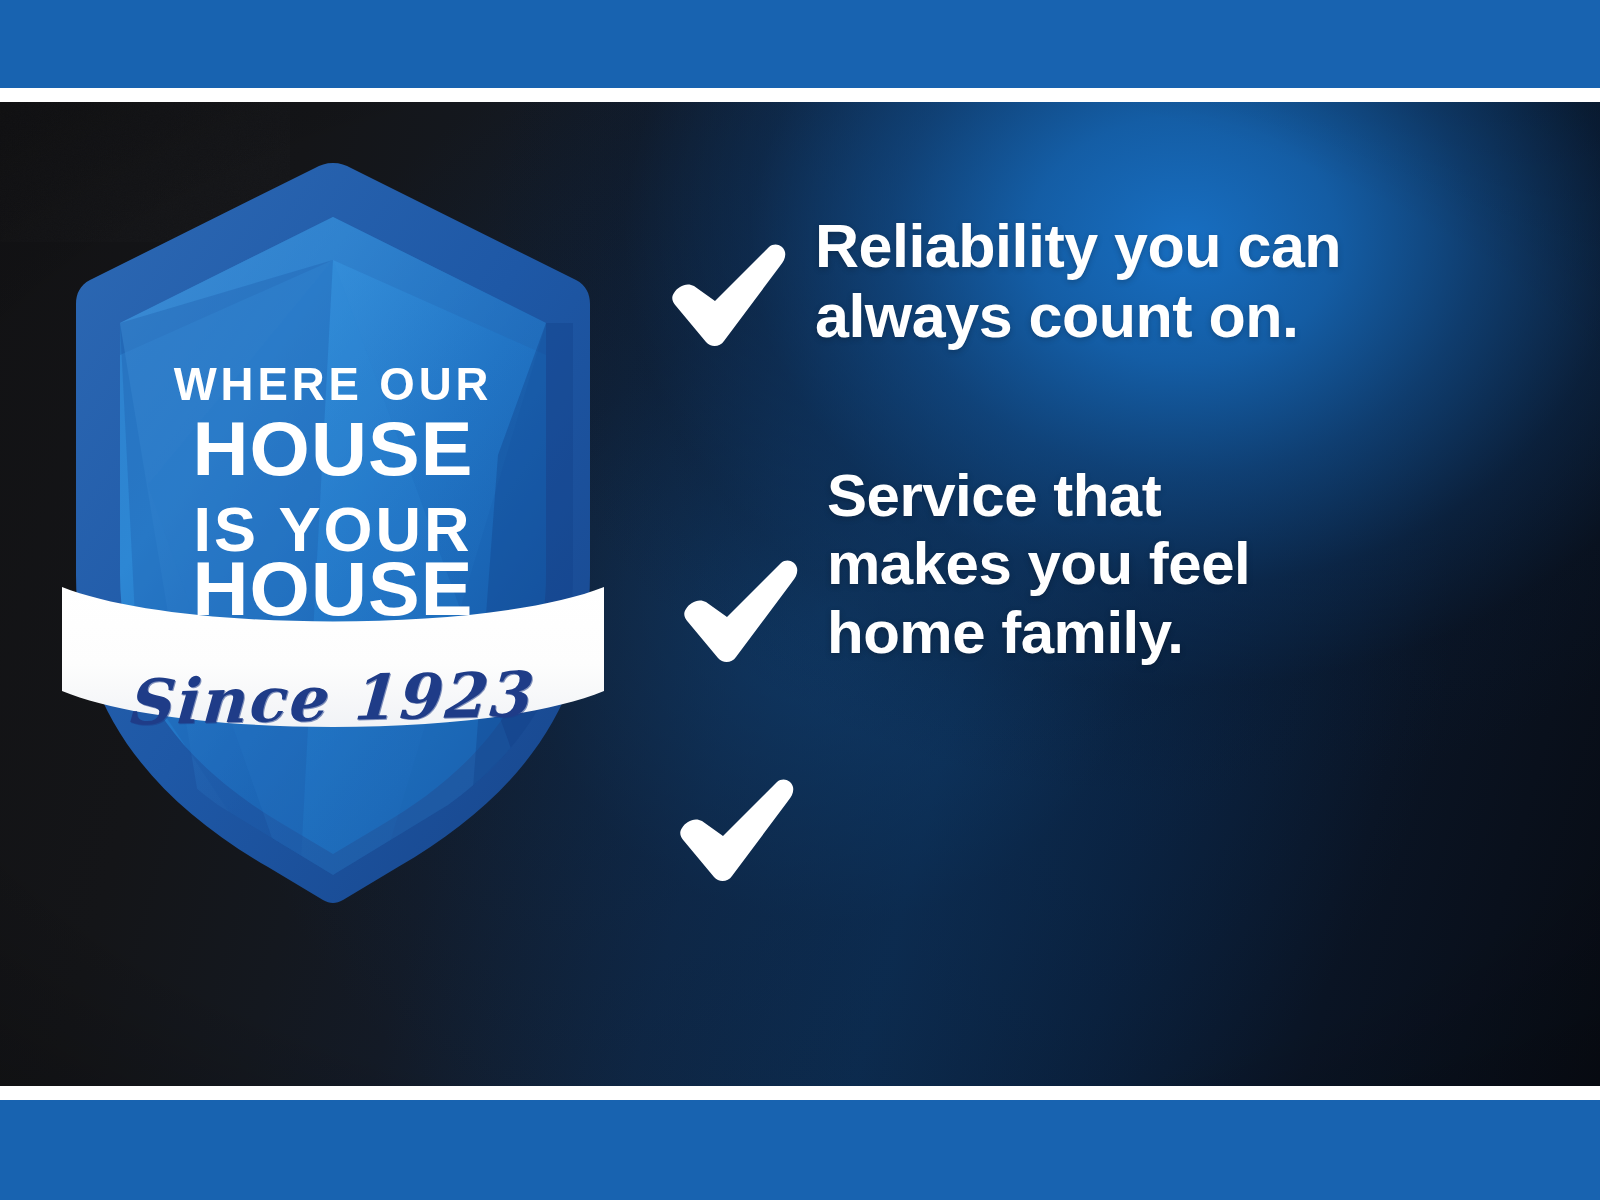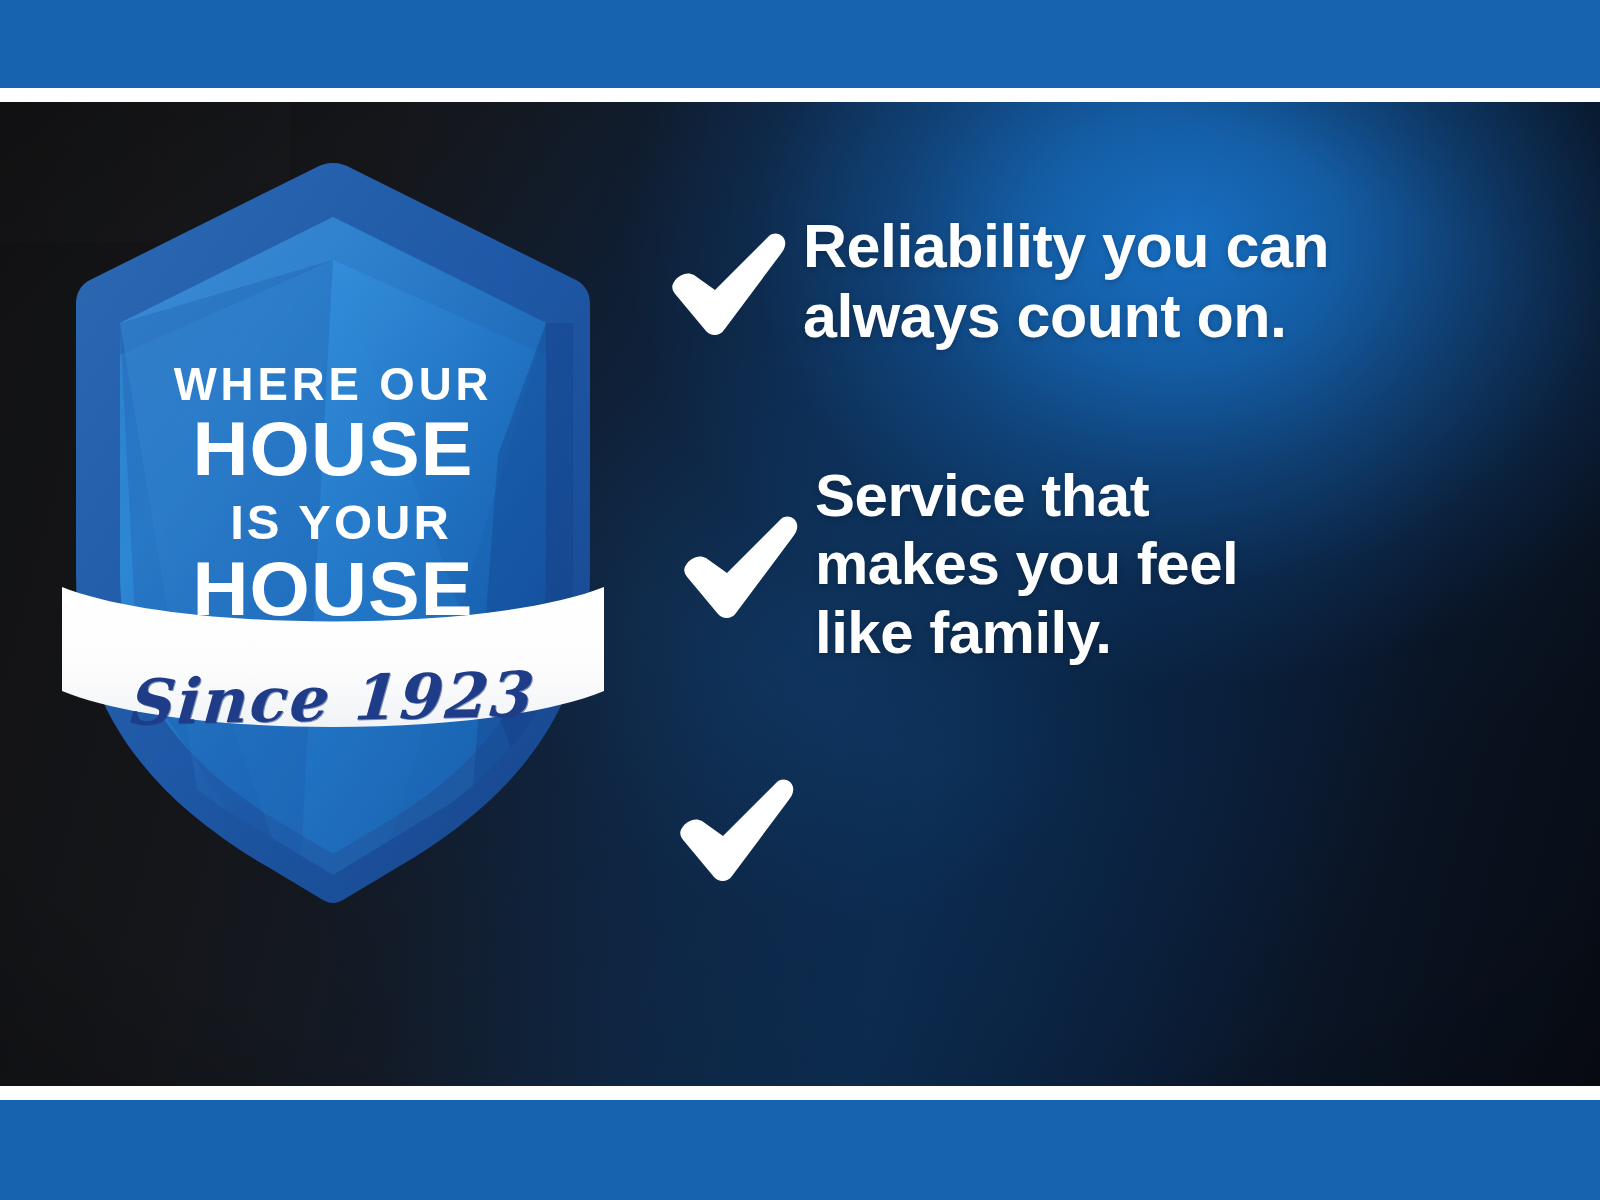--- a/index.html
+++ b/index.html
@@ -145,22 +145,22 @@
   }
   .bt-house1 {
     position: absolute;
     left: 0; top: 256px; width: 530px;
     font-size: 76px;
     letter-spacing: 1px;
     transform: scaleX(1.02);
   }
   .bt-isyour {
     position: absolute;
-    left: 8px; top: 343px; width: 530px;
-    font-size: 49px;
+    left: 0; top: 343px; width: 530px;
+    font-size: 63px;
     letter-spacing: 3px;
   }
   .bt-house2 {
     position: absolute;
     left: 0; top: 396px; width: 530px;
     font-size: 76px;
     letter-spacing: 1px;
     transform: scaleX(1.02);
   }
 
@@ -188,22 +188,22 @@
   .benefits {
     position: absolute;
     left: 665px;
     top: 150px;
     width: 900px;
     z-index: 4;
   }
   .benefit {
     position: absolute;
     display: flex;
-    align-items: center;
-    gap: 16px;
+    align-items: flex-end;
+    gap: 28px;
   }
   .benefit-1 { top: 62px;  left: 0; }
   .benefit-2 { top: 312px; left: 12px; }
   .benefit-3 { top: 620px; left: 8px; }
 
   .check {
     flex: 0 0 auto;
     width: 122px;
     height: 110px;
     margin-top: 6px;
@@ -335,21 +335,21 @@
     </div>
 
     <div class="benefit benefit-2">
       <span class="check">
         <svg viewBox="0 0 122 110" xmlns="http://www.w3.org/2000/svg">
           <path d="M9 52 C13 45 22 41 29 45 L50 60 L104 6 C110 1 118 4 120 11 C121 16 119 20 115 25 L59 100 C55 106 46 107 41 101 L11 65 C7 61 6 56 9 52 Z" fill="#FFFFFF"></path>
         </svg>
       </span>
       <div class="benefit-text">Service that
 makes you feel
-like family.</div>
+home family.</div>
     </div>
 
     <div class="benefit benefit-3">
       <span class="check">
         <svg viewBox="0 0 122 110" xmlns="http://www.w3.org/2000/svg">
           <path d="M9 52 C13 45 22 41 29 45 L50 60 L104 6 C110 1 118 4 120 11 C121 16 119 20 115 25 L59 100 C55 106 46 107 41 101 L11 65 C7 61 6 56 9 52 Z" fill="#FFFFFF"></path>
         </svg>
       </span>
     </div>
 

